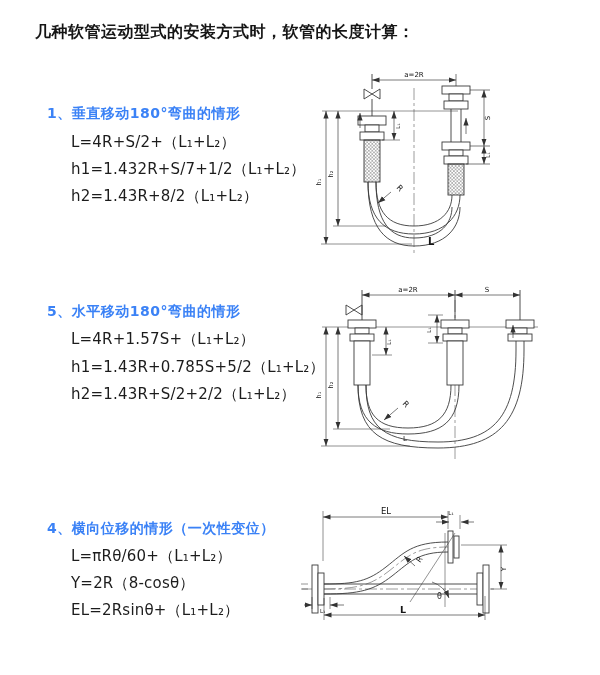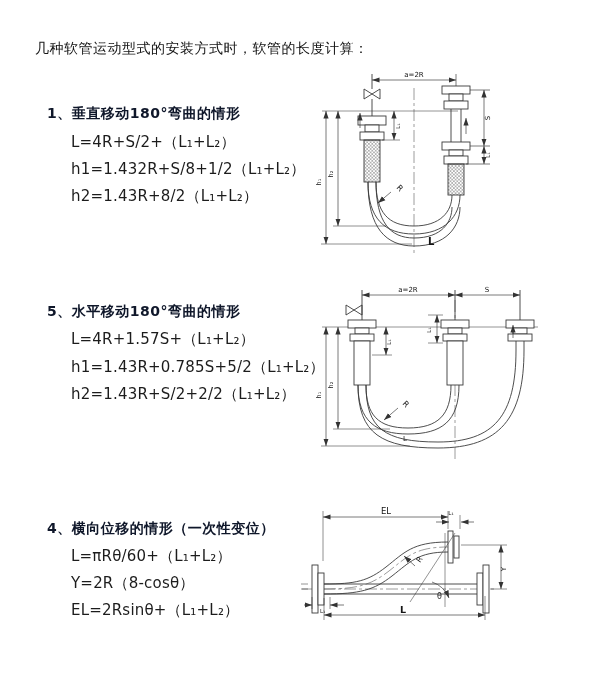--- a/index.html
+++ b/index.html
@@ -3,42 +3,42 @@
 <meta charset="utf-8">
 <style>
   html,body{margin:0;padding:0;}
   body{
     width:600px;height:675px;position:relative;overflow:hidden;
     background:#ffffff;
     font-family:"DejaVu Sans","Liberation Sans",sans-serif;
     color:#111;
   }
   .abs{position:absolute;white-space:nowrap;}
-  .title{font-size:14px;font-weight:400;letter-spacing:.5px;color:#151515;margin-top:18px;}
-  .heading{font-size:14px;font-weight:700;letter-spacing:.5px;color:#0f172a;}
+  .title{font-size:16px;font-weight:700;letter-spacing:.5px;color:#151515;}
+  .heading{font-size:14px;font-weight:700;letter-spacing:.5px;color:#3b82f6;}
   .formula{font-size:15px;font-weight:400;letter-spacing:.2px;color:#1c1c1c;}
   svg.diag{position:absolute;}
   svg text{fill:#151515;font-family:"DejaVu Sans",sans-serif;}
   .dl line,.dl path{stroke:#3a3a3a;stroke-width:.9;fill:none;}
   .dl rect{stroke:#3a3a3a;stroke-width:.9;fill:#ffffff;}
   .dl rect.br{fill:url(#d1b);}
   .hp{stroke:#3a3a3a;stroke-width:.85;fill:none;}
   .cl{stroke:#4a4a4a !important;stroke-width:.55 !important;stroke-dasharray:12 3 3 3;}
   .thin{stroke-width:.55 !important;}
   .dim line,.dim path{stroke:#333;stroke-width:.65;fill:none;}
 </style>
 </head>
 <body>
 
 <div class="abs title" style="left:35px;top:22px">几种软管运动型式的安装方式时，软管的长度计算：</div>
 
 <div>
   <div class="abs heading" style="left:47px;top:105px">1、垂直移动180°弯曲的情形</div>
   <div class="abs formula" style="left:71px;top:133px">L=4R+S/2+（L₁+L₂）</div>
-  <div class="abs formula" style="left:71px;top:160px">h1=1.432R+S/8+1/2（L₁+L₂）</div>
+  <div class="abs formula" style="left:71px;top:160px">h1=1.432R+S/7+1/2（L₁+L₂）</div>
   <div class="abs formula" style="left:71px;top:187px">h2=1.43R+8/2（L₁+L₂）</div>
 </div>
 
 <div>
   <div class="abs heading" style="left:47px;top:303px">5、水平移动180°弯曲的情形</div>
   <div class="abs formula" style="left:71px;top:330px">L=4R+1.57S+（L₁+L₂）</div>
   <div class="abs formula" style="left:71px;top:358px">h1=1.43R+0.785S+5/2（L₁+L₂）</div>
   <div class="abs formula" style="left:71px;top:385px">h2=1.43R+S/2+2/2（L₁+L₂）</div>
 </div>
 

